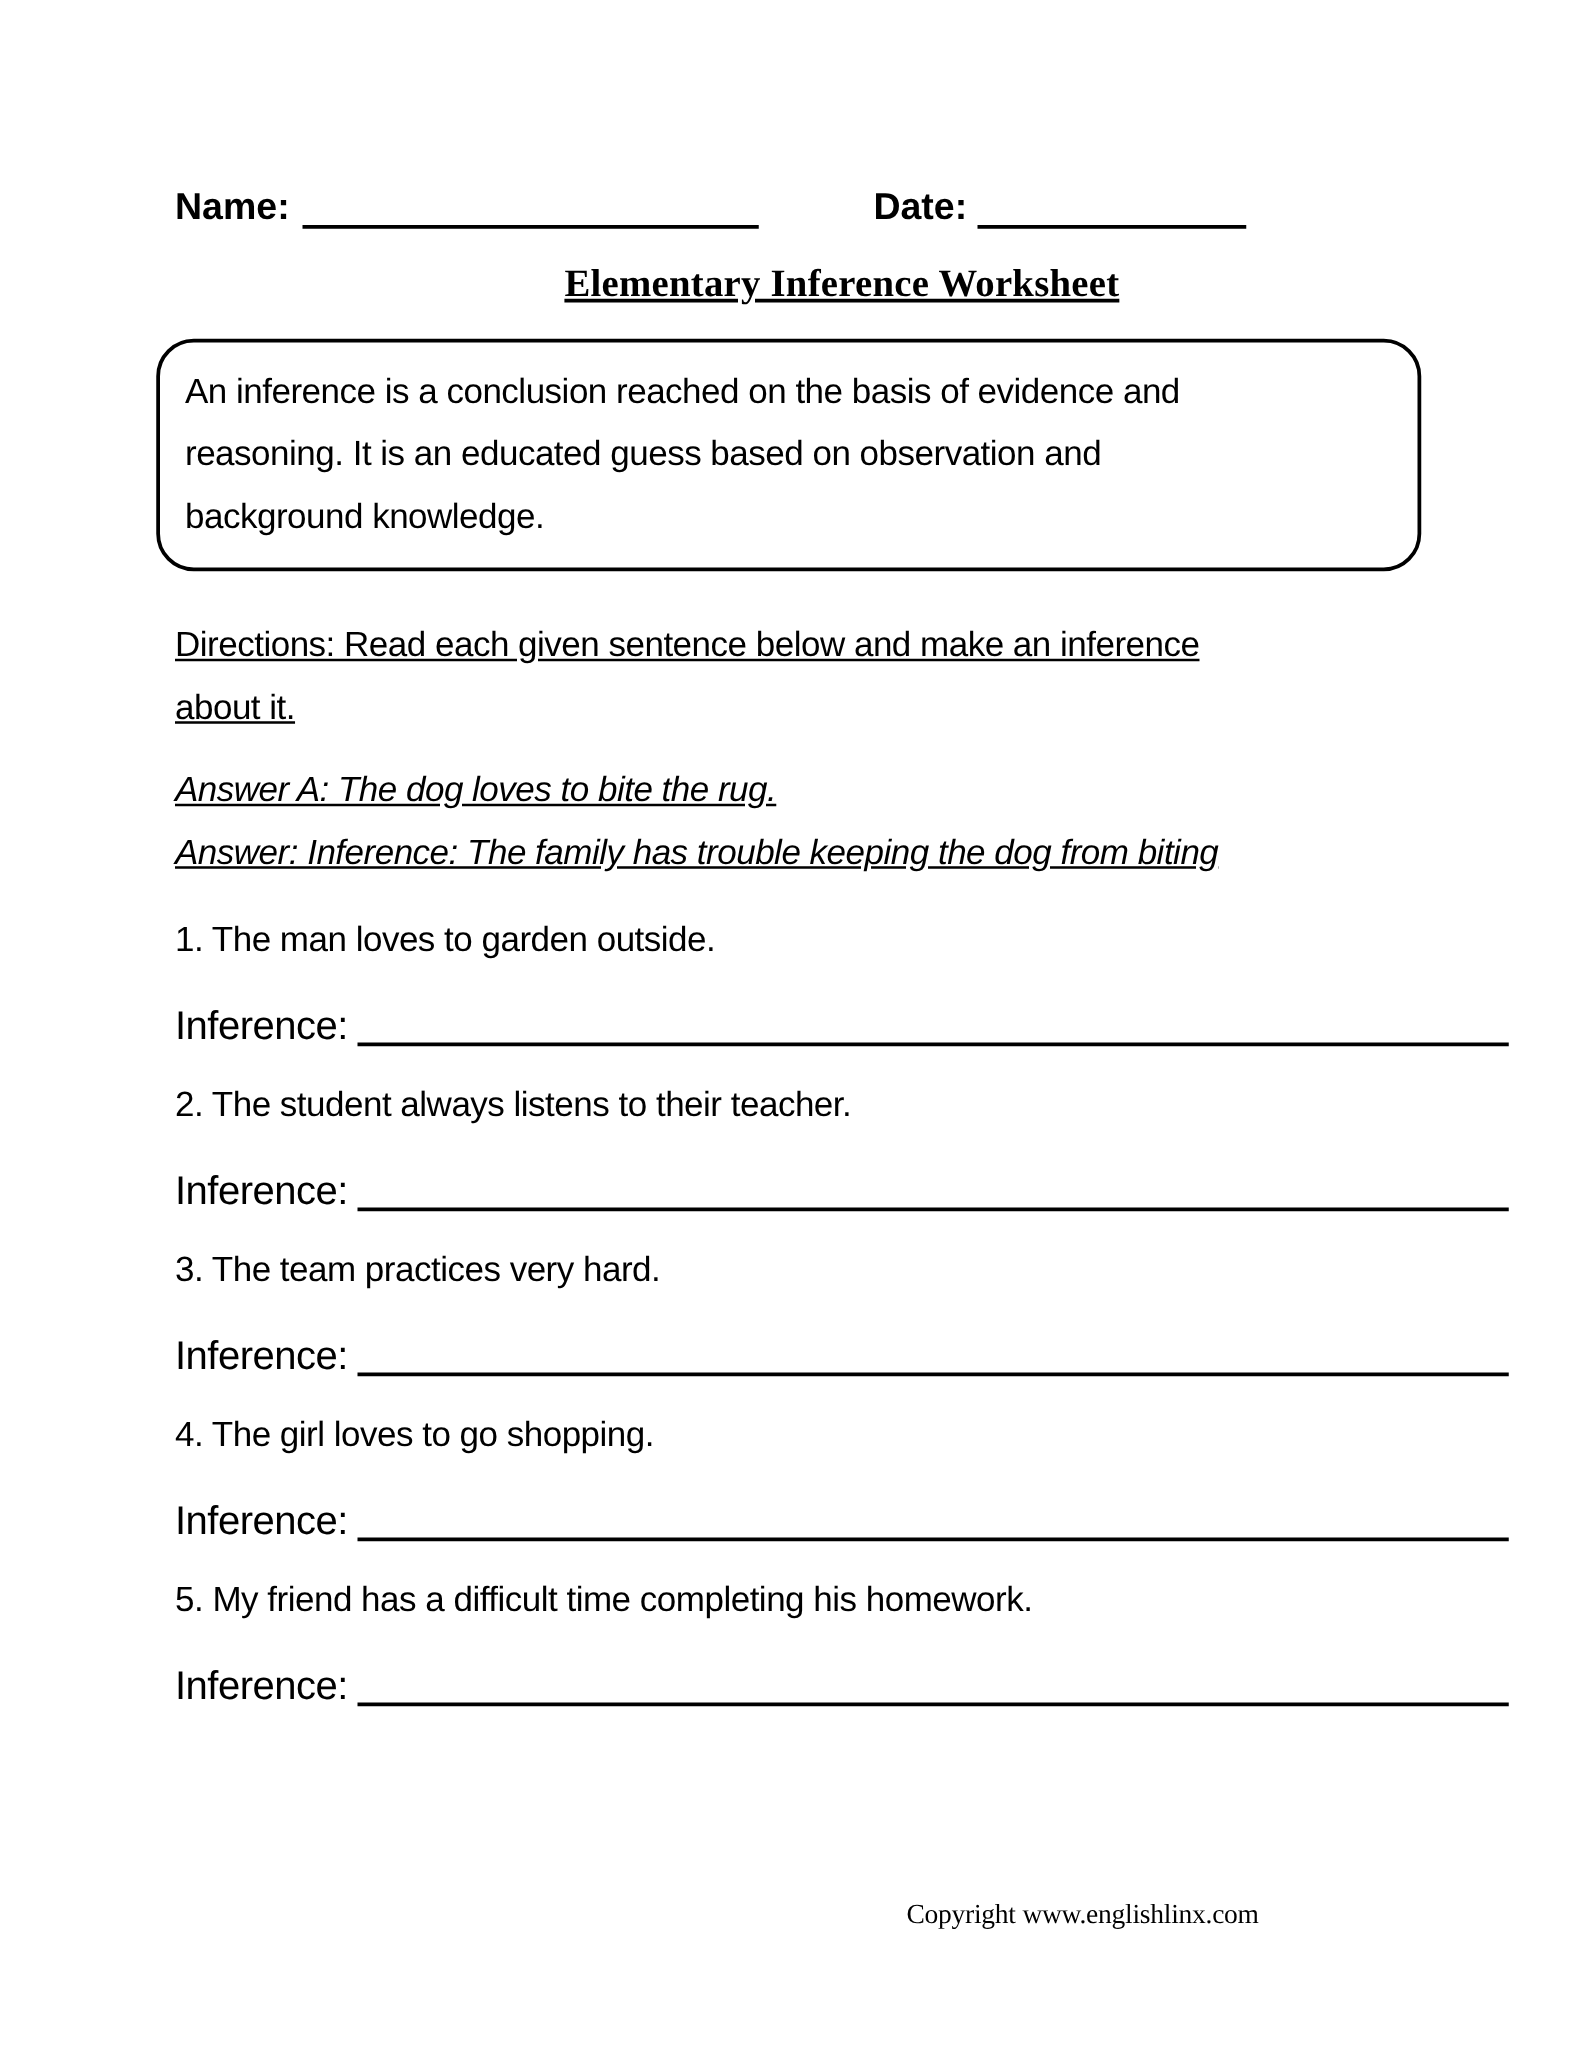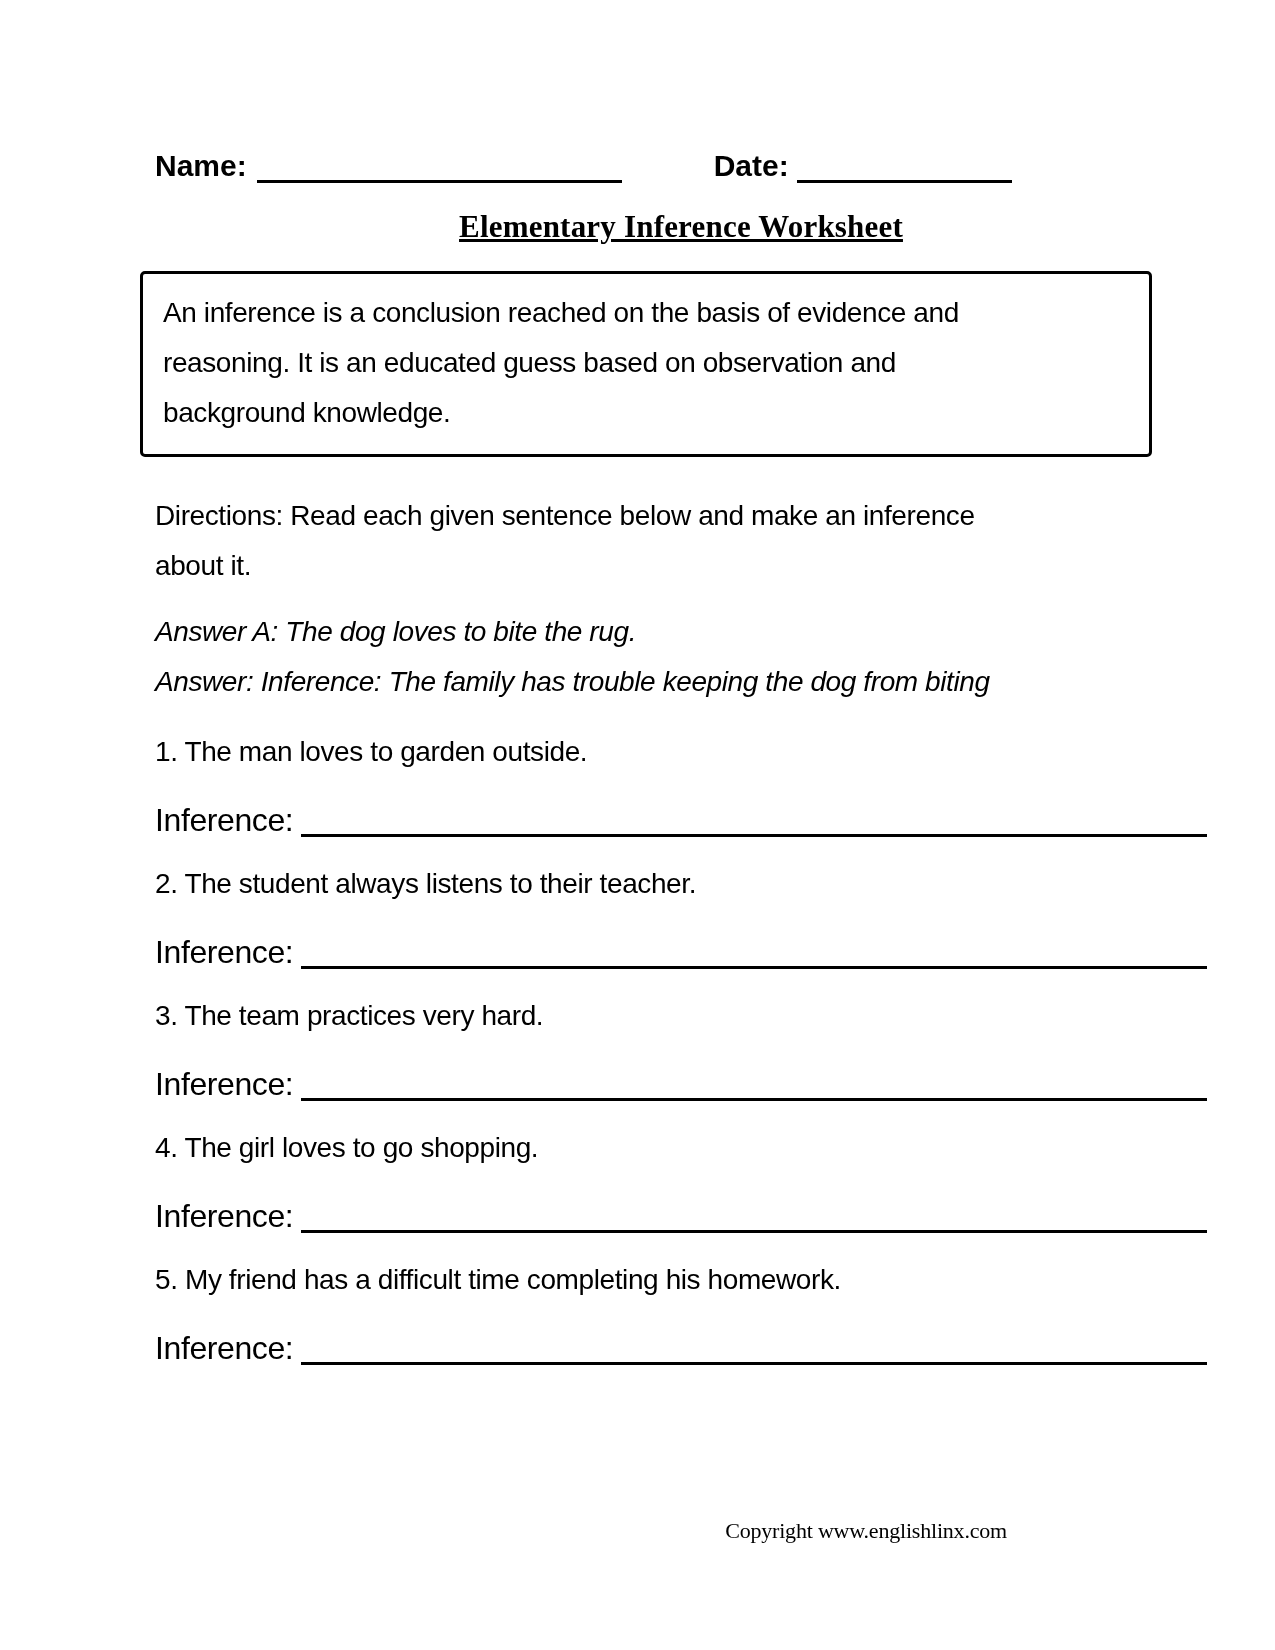--- a/index.html
+++ b/index.html
@@ -6,21 +6,21 @@
   html, body { margin: 0; padding: 0; background: #ffffff; }
   .page {
     position: relative;
     width: 1275px;
     height: 1650px;
     background: #ffffff;
     color: #000000;
     font-family: "Liberation Sans", sans-serif;
     overflow: hidden;
   }
-  .content { padding: 148px 68px 0 140px; margin-left: 15px; }
+  .content { padding: 148px 68px 0 140px; }
 
   
   .header-row {
     display: flex;
     align-items: flex-end;
     font-weight: bold;
     font-size: 30px;
     line-height: 35px;
   }
   .field { display: flex; align-items: flex-end; }
@@ -39,29 +39,29 @@
     text-align: center;
     letter-spacing: 0.2px;
     text-decoration: underline;
   }
 
   
   .definition-box {
     margin: 26px 0 0 -15px;
     width: 1012px;
     border: 3px solid #000000;
-    border-radius: 5px;
+    border-radius: 30px;
     padding: 14px 26px 16px 20px;
     font-size: 28px;
     line-height: 50px;
     letter-spacing: -0.4px;
   }
   .definition-box .line { white-space: nowrap; }
 
-  .para { font-size: 28px; line-height: 50px; letter-spacing: -0.4px; }
+  .para { font-size: 28px; line-height: 50px; letter-spacing: -0.4px; text-decoration: underline; }
   .para .line { white-space: nowrap; }
   .directions { margin-top: 34px; }
   .example { margin-top: 16px; font-style: italic; }
 
   
   .question {
     margin: 0 0 34px 0;
     font-size: 28px;
     line-height: 34px;
     letter-spacing: -0.4px;

